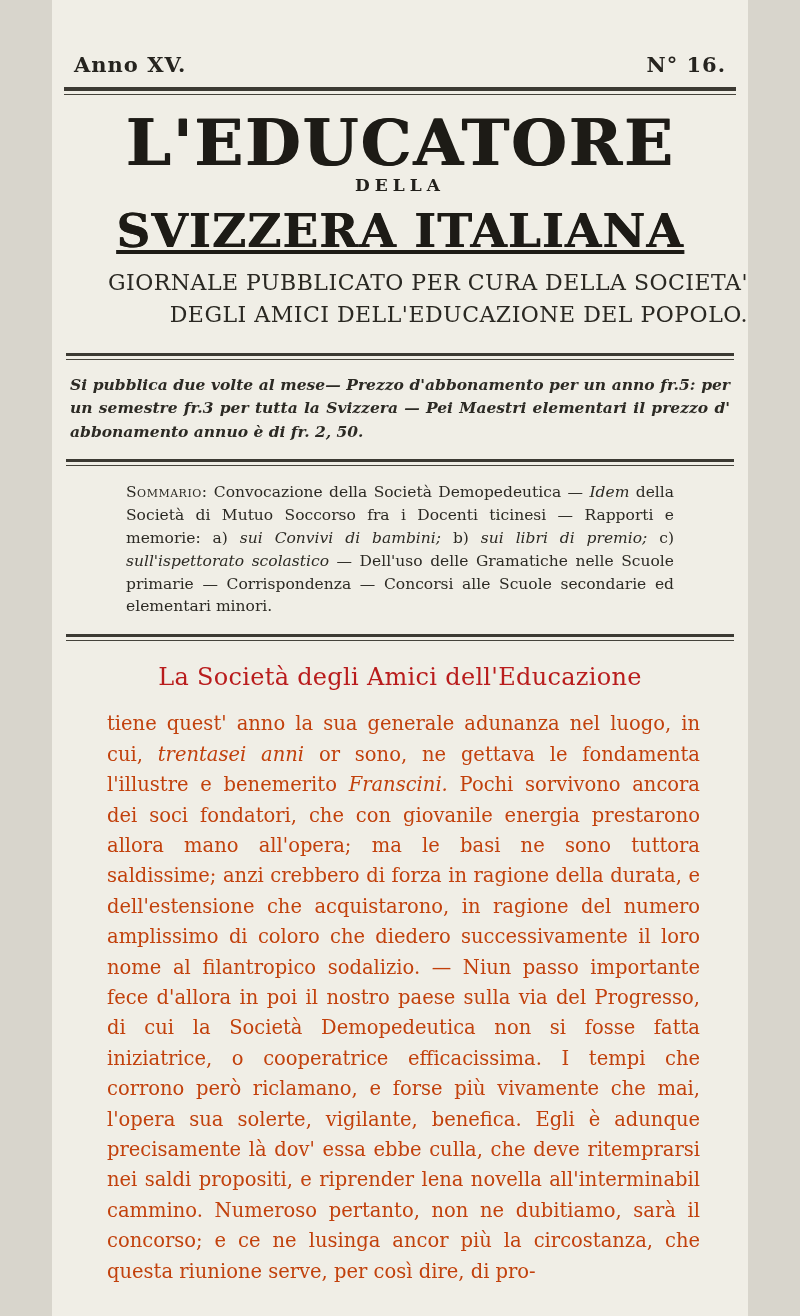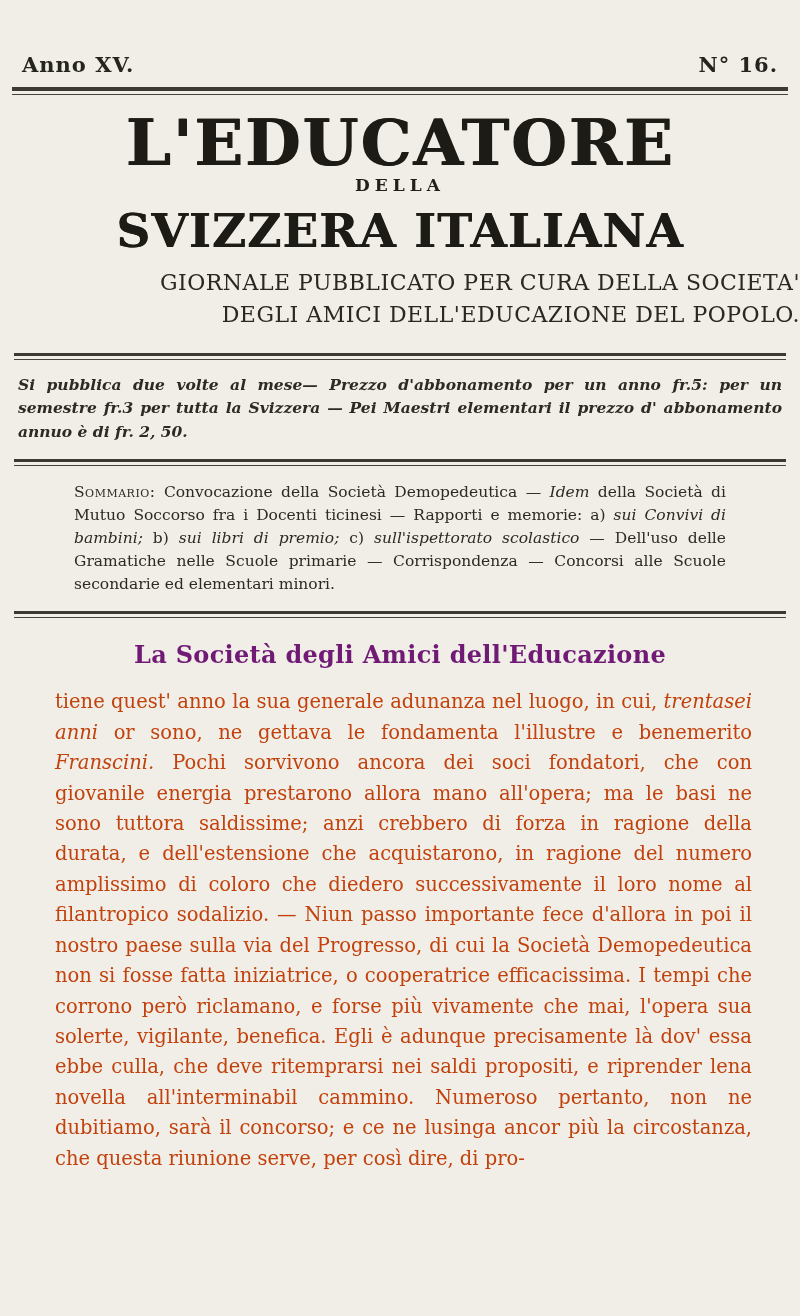--- a/index.html
+++ b/index.html
@@ -2,21 +2,21 @@
 <html><head>
 <meta charset="utf-8">
 <style>
   html, body {
     margin: 0;
     padding: 0;
     background: #d8d5cc;
   }
   .page {
     position: relative;
-    width: 800px;
+    width: 696px;
     height: 1316px;
     margin: 0 auto;
     overflow: hidden;
     color: #2f2d27;
     font-family: "DejaVu Serif", "Liberation Serif", serif;
     background:
       radial-gradient(ellipse 160px 26px at 84% 98px, rgba(40,36,30,0.30), transparent 70%),
       radial-gradient(ellipse 80px 95px at 100% 60px, rgba(40,36,30,0.40), transparent 75%),
       linear-gradient(90deg, rgba(80,70,55,0.10), transparent 3%, transparent 97%, rgba(80,70,55,0.12)),
       radial-gradient(ellipse 1000px 900px at 50% 45%, rgba(0,0,0,0) 55%, rgba(70,62,50,0.12) 100%),
@@ -64,20 +64,21 @@
   }
   .subname {
     margin: 12px 12px 0;
     text-align: center;
     font-size: 47px;
     line-height: 1;
     font-weight: bold;
     letter-spacing: 1px;
     color: #1d1b16;
     text-shadow: 0.5px 0 0 currentColor;
+    text-decoration: underline;
   }
   .publine {
     text-align: right;
     font-size: 22px;
     letter-spacing: 0.5px;
     color: #2a2822;
   }
   .publine-first { margin-top: 16px; }
   .publine-second { margin-top: 7px; }
   .rule-after-masthead { margin-top: 26px; }
@@ -96,23 +97,23 @@
     text-align: justify;
     line-height: 1.48;
     color: #2c2a24;
   }
   .smallcaps { font-variant: small-caps; letter-spacing: 0.5px; }
   .it { font-style: italic; }
   .article-heading {
     margin: 22px 0 0;
     text-align: center;
     font-size: 24px;
-    font-weight: bold;
+    font-weight: normal;
     letter-spacing: 0.3px;
-    color: #701a75;
+    color: #b91c1c;
   }
   .article-body {
     margin: 18px 48px 0 55px;
     font-size: 19.5px;
     line-height: 1.56;
     text-align: justify;
     color: #c2410c;
   }
 </style>
 </head>

